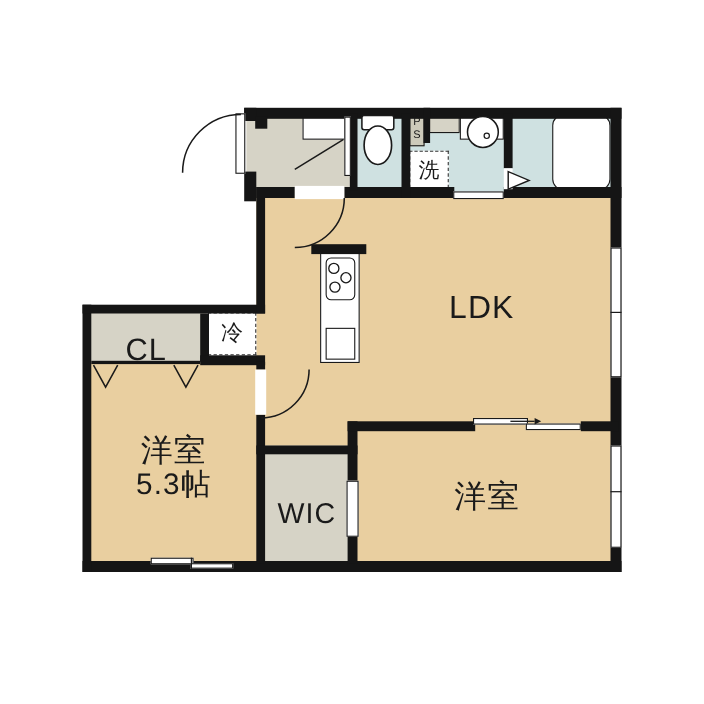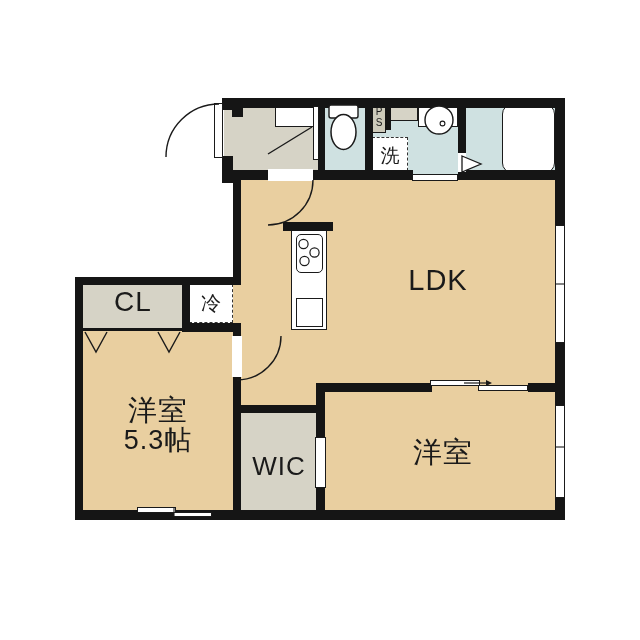--- a/index.html
+++ b/index.html
@@ -127,21 +127,21 @@
   <div class="label" style="left:95px;top:390px;width:126px;height:70px;">
     <span style="font-size:29px;">洋室</span>
     <span style="font-size:27px;">5.3帖</span>
   </div>
   <div class="label" style="left:380px;top:419px;width:126px;height:68px;">
     <span style="font-size:29px;">洋室</span>
   </div>
   <div class="label" style="left:240px;top:451px;width:78px;height:30px;">
     <span style="font-size:26px;">WIC</span>
   </div>
-  <div class="label" style="left:95px;top:284px;width:76px;height:36px;">
+  <div class="label" style="left:95px;top:300px;width:76px;height:36px;">
     <span style="font-size:28px;">CL</span>
   </div>
   <div class="label" style="left:189px;top:283px;width:44px;height:41px;">
     <span style="font-size:20px;letter-spacing:0;">冷</span>
   </div>
   <div class="label" style="left:372px;top:137px;width:36px;height:39px;">
     <span style="font-size:19px;letter-spacing:0;">洗</span>
   </div>
   <div class="label" style="left:372px;top:101px;width:14px;height:32px;line-height:1.15;letter-spacing:0;">
     <span style="font-size:10px;">P</span>

